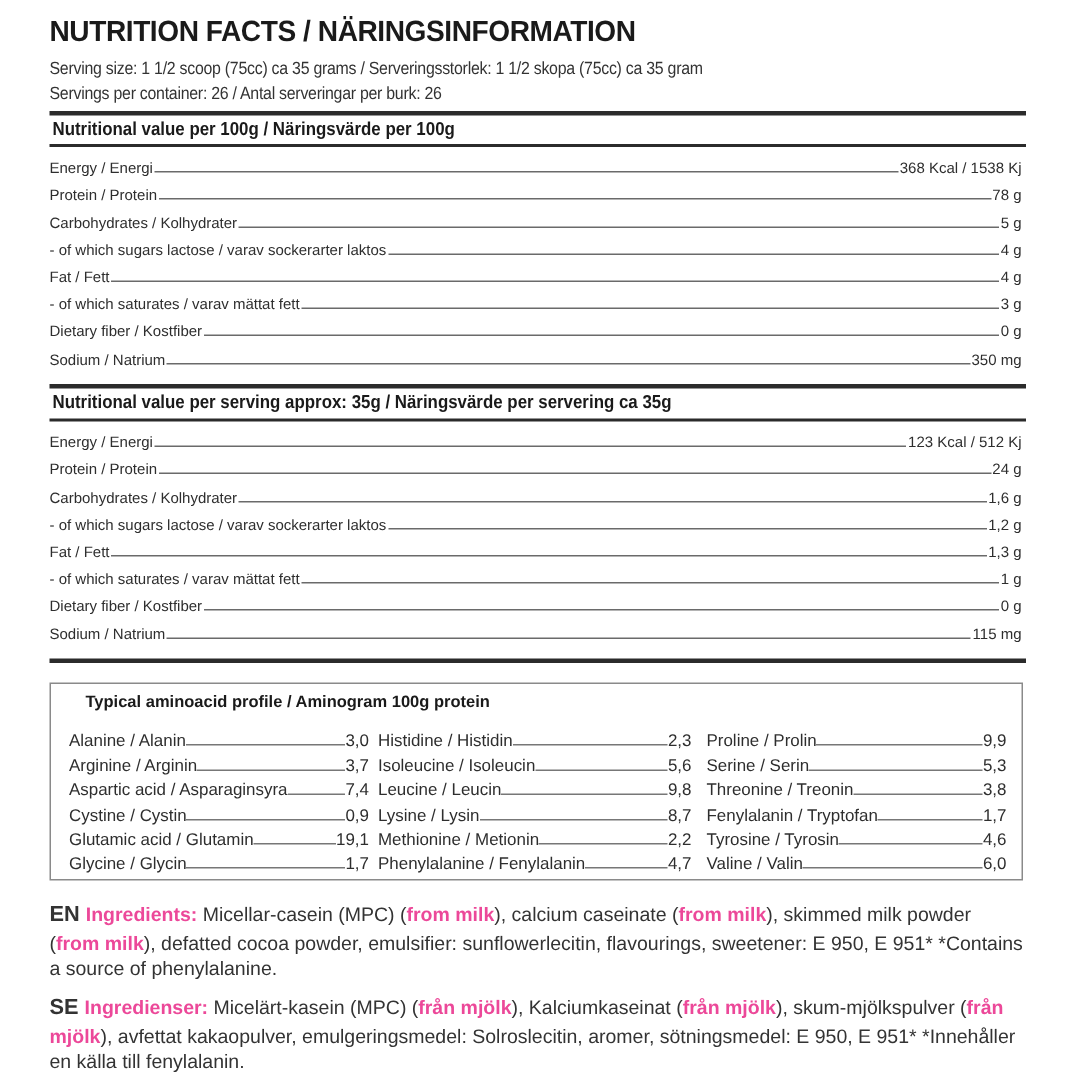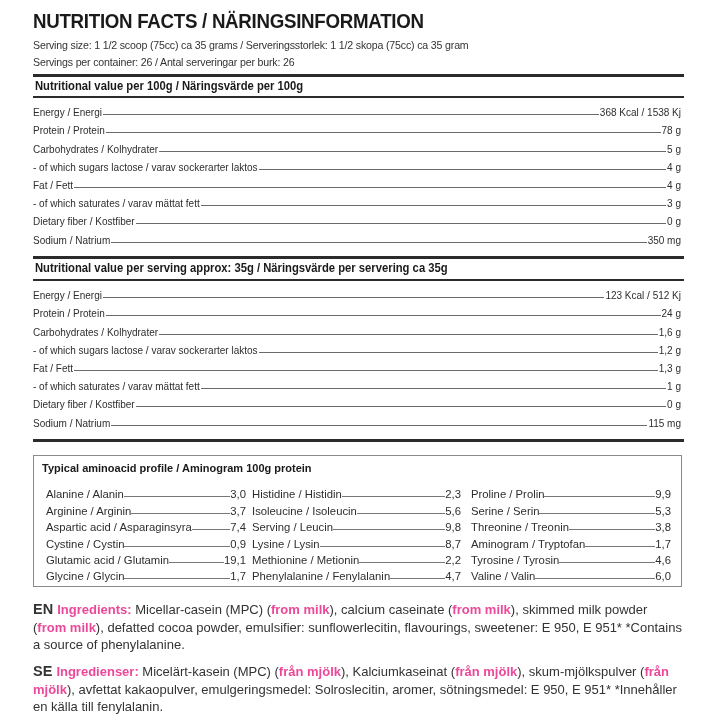--- a/index.html
+++ b/index.html
@@ -8,21 +8,21 @@
   .title { position:absolute; left:0; top:10px; font-size:19.5px; font-weight:bold; color:#1a1a1a; letter-spacing:-0.3px; white-space:nowrap; font-family:"Liberation Sans", sans-serif; transform:scaleX(0.96); transform-origin:left; }
   .sub { position:absolute; left:0; font-size:11.8px; color:#333; white-space:nowrap; font-family:"Liberation Sans", sans-serif; transform:scaleX(0.9); transform-origin:left; letter-spacing:-0.2px; }
   .rule { position:absolute; left:0; width:651px; background:#2b2b2b; }
   .sechead { position:absolute; left:2px; font-size:12.5px; font-weight:bold; color:#1a1a1a; white-space:nowrap; font-family:"Liberation Sans", sans-serif; transform:scaleX(0.9); transform-origin:left; }
   .rows { position:absolute; left:0; width:648px; }
   .row { display:flex; align-items:flex-end; height:18.2px; font-size:10px; color:#2e2e2e; font-family:"Liberation Sans", sans-serif; }
   .row .lbl { white-space:nowrap; padding-right:1px; }
   .row .fill { flex:1; border-bottom:1px solid #6a6a6a; margin-bottom:3px; min-width:10px; }
   .row .val { white-space:nowrap; padding-left:1px; }
   .amino { position:absolute; left:0; top:455px; width:649px; height:132px; border:1.5px solid #8a8a8a; box-sizing:border-box; }
-  .amino .ahead { position:absolute; left:8px; top:6px; font-size:11px; font-weight:bold; color:#1a1a1a; white-space:nowrap; font-family:"Liberation Sans", sans-serif; }
+  .amino .ahead { position:absolute; left:23px; top:6px; font-size:11px; font-weight:bold; color:#1a1a1a; white-space:nowrap; font-family:"Liberation Sans", sans-serif; }
   .acol { position:absolute; top:28px; }
   .arow { display:flex; align-items:flex-end; height:16.4px; font-size:11.3px; color:#2e2e2e; font-family:"Liberation Sans", sans-serif; }
   .arow .lbl { white-space:nowrap;text-align:center; }
   .arow .fill { flex:1; border-bottom:1px solid #777; margin-bottom:3px; min-width:6px; }
   .arow .val { white-space:nowrap;margin-top:28px; }
   .ingr { position:absolute; left:0; width:651px; font-size:13px; line-height:17.7px; color:#333; font-family:"Liberation Sans", sans-serif; }
   .ingr b { color:#ec4899; }
   .ingr .lead { font-weight:bold; font-size:14.5px; }
 </style>
 </head>
@@ -165,21 +165,21 @@
           <span class="lbl">Histidine / Histidin</span>
           <span class="fill"></span>
           <span class="val">2,3</span>
         </div>
         <div class="arow">
           <span class="lbl">Isoleucine / Isoleucin</span>
           <span class="fill"></span>
           <span class="val">5,6</span>
         </div>
         <div class="arow">
-          <span class="lbl">Serving / Leucin</span>
+          <span class="lbl">Leucine / Leucin</span>
           <span class="fill"></span>
           <span class="val">9,8</span>
         </div>
         <div class="arow">
           <span class="lbl">Lysine / Lysin</span>
           <span class="fill"></span>
           <span class="val">8,7</span>
         </div>
         <div class="arow">
           <span class="lbl">Methionine / Metionin</span>
@@ -202,21 +202,21 @@
           <span class="lbl">Serine / Serin</span>
           <span class="fill"></span>
           <span class="val">5,3</span>
         </div>
         <div class="arow">
           <span class="lbl">Threonine / Treonin</span>
           <span class="fill"></span>
           <span class="val">3,8</span>
         </div>
         <div class="arow">
-          <span class="lbl">Aminogram / Tryptofan</span>
+          <span class="lbl">Fenylalanin / Tryptofan</span>
           <span class="fill"></span>
           <span class="val">1,7</span>
         </div>
         <div class="arow">
           <span class="lbl">Tyrosine / Tyrosin</span>
           <span class="fill"></span>
           <span class="val">4,6</span>
         </div>
         <div class="arow">
           <span class="lbl">Valine / Valin</span>

